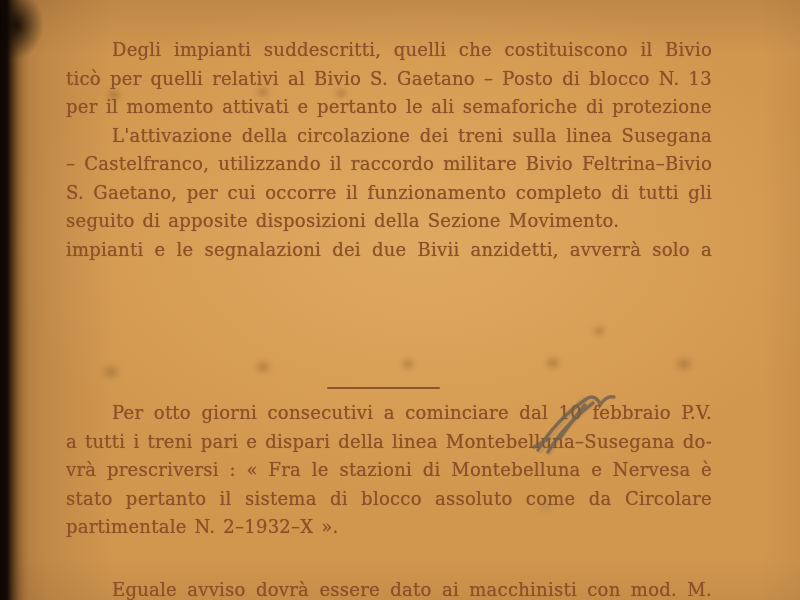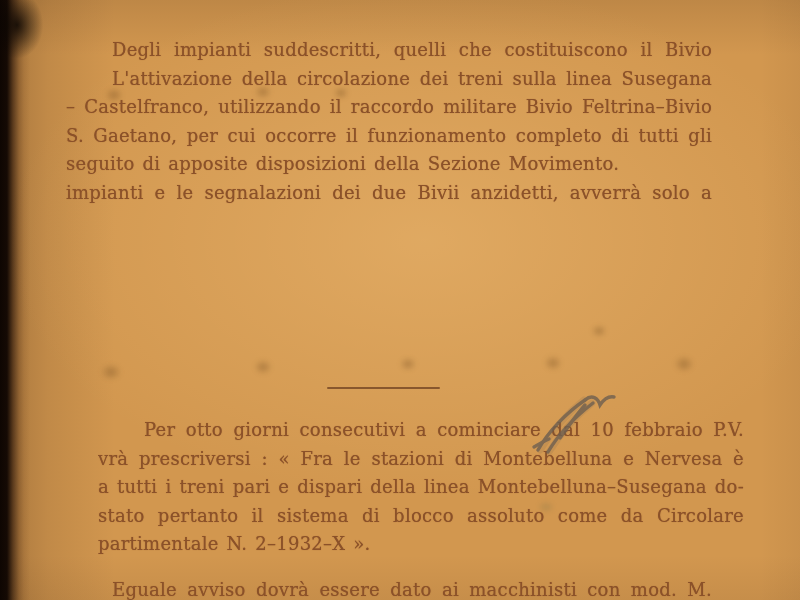--- a/index.html
+++ b/index.html
@@ -49,21 +49,21 @@
     left: 66px;
     width: 646px;
     color: #8b5129;
     font-size: 18px;
     letter-spacing: 0.25px;
     word-spacing: 2px;
     text-shadow: 0 0 0.8px rgba(133,78,38,0.75);
     z-index: 10;
   }
   #block-a { top: 36px; }
-  #block-b { top: 416px; margin-left: 32px; }
+  #block-b { top: 399px; }
   #block-c { top: 576px; }
   .line {
     height: 28.5px;
     line-height: 28.5px;
     overflow: hidden;
     text-align: justify;
     text-align-last: justify;
     white-space: normal;
   }
   .line.last { text-align-last: left; }
@@ -113,37 +113,39 @@
   <div class="smudge" style="left:250px; top:356px; width:26px; height:22px;"></div>
   <div class="smudge" style="left:396px; top:354px; width:24px; height:20px;"></div>
   <div class="smudge" style="left:540px; top:352px; width:26px; height:22px;"></div>
   <div class="smudge" style="left:670px; top:352px; width:28px; height:24px;"></div>
   <div class="smudge" style="left:588px; top:322px; width:22px; height:18px;"></div>
   <div class="smudge green" style="left:534px; top:498px; width:24px; height:18px;"></div>
 
   <div class="text-block" id="block-a">
       <div>
         <div class="line indent">Degli impianti suddescritti, quelli che costituiscono il Bivio</div>
+        <div class="line">ticò per quelli relativi al Bivio S. Gaetano – Posto di blocco N. 13</div>
+        <div class="line">per il momento attivati e pertanto le ali semaforiche di protezione</div>
       </div>
       <div>
         <div class="line indent">L'attivazione della circolazione dei treni sulla linea Susegana</div>
         <div class="line">– Castelfranco, utilizzando il raccordo militare Bivio Feltrina–Bivio</div>
         <div class="line">S. Gaetano, per cui occorre il funzionamento completo di tutti gli</div>
         <div class="line last">seguito di apposite disposizioni della Sezione Movimento.</div>
         <div class="line">impianti e le segnalazioni dei due Bivii anzidetti, avverrà solo a</div>
       </div>
     </div>
 
   <div class="divider"></div>
 
   <div class="text-block" id="block-b">
       <div>
         <div class="line indent">Per otto giorni consecutivi a cominciare dal 10 febbraio P.V.</div>
+        <div class="line">a tutti i treni pari e dispari della linea Montebelluna–Susegana do-</div>
         <div class="line">vrà prescriversi : « Fra le stazioni di Montebelluna e Nervesa è</div>
-        <div class="line">a tutti i treni pari e dispari della linea Montebelluna–Susegana do-</div>
         <div class="line">stato pertanto il sistema di blocco assoluto come da Circolare Com-</div>
         <div class="line last">partimentale N. 2–1932–X ».</div>
       </div>
     </div>
 
   <div class="text-block" id="block-c">
       <div>
         <div class="line last indent">Eguale avviso dovrà essere dato ai macchinisti con mod. M. 40.</div>
       </div>
     </div>

